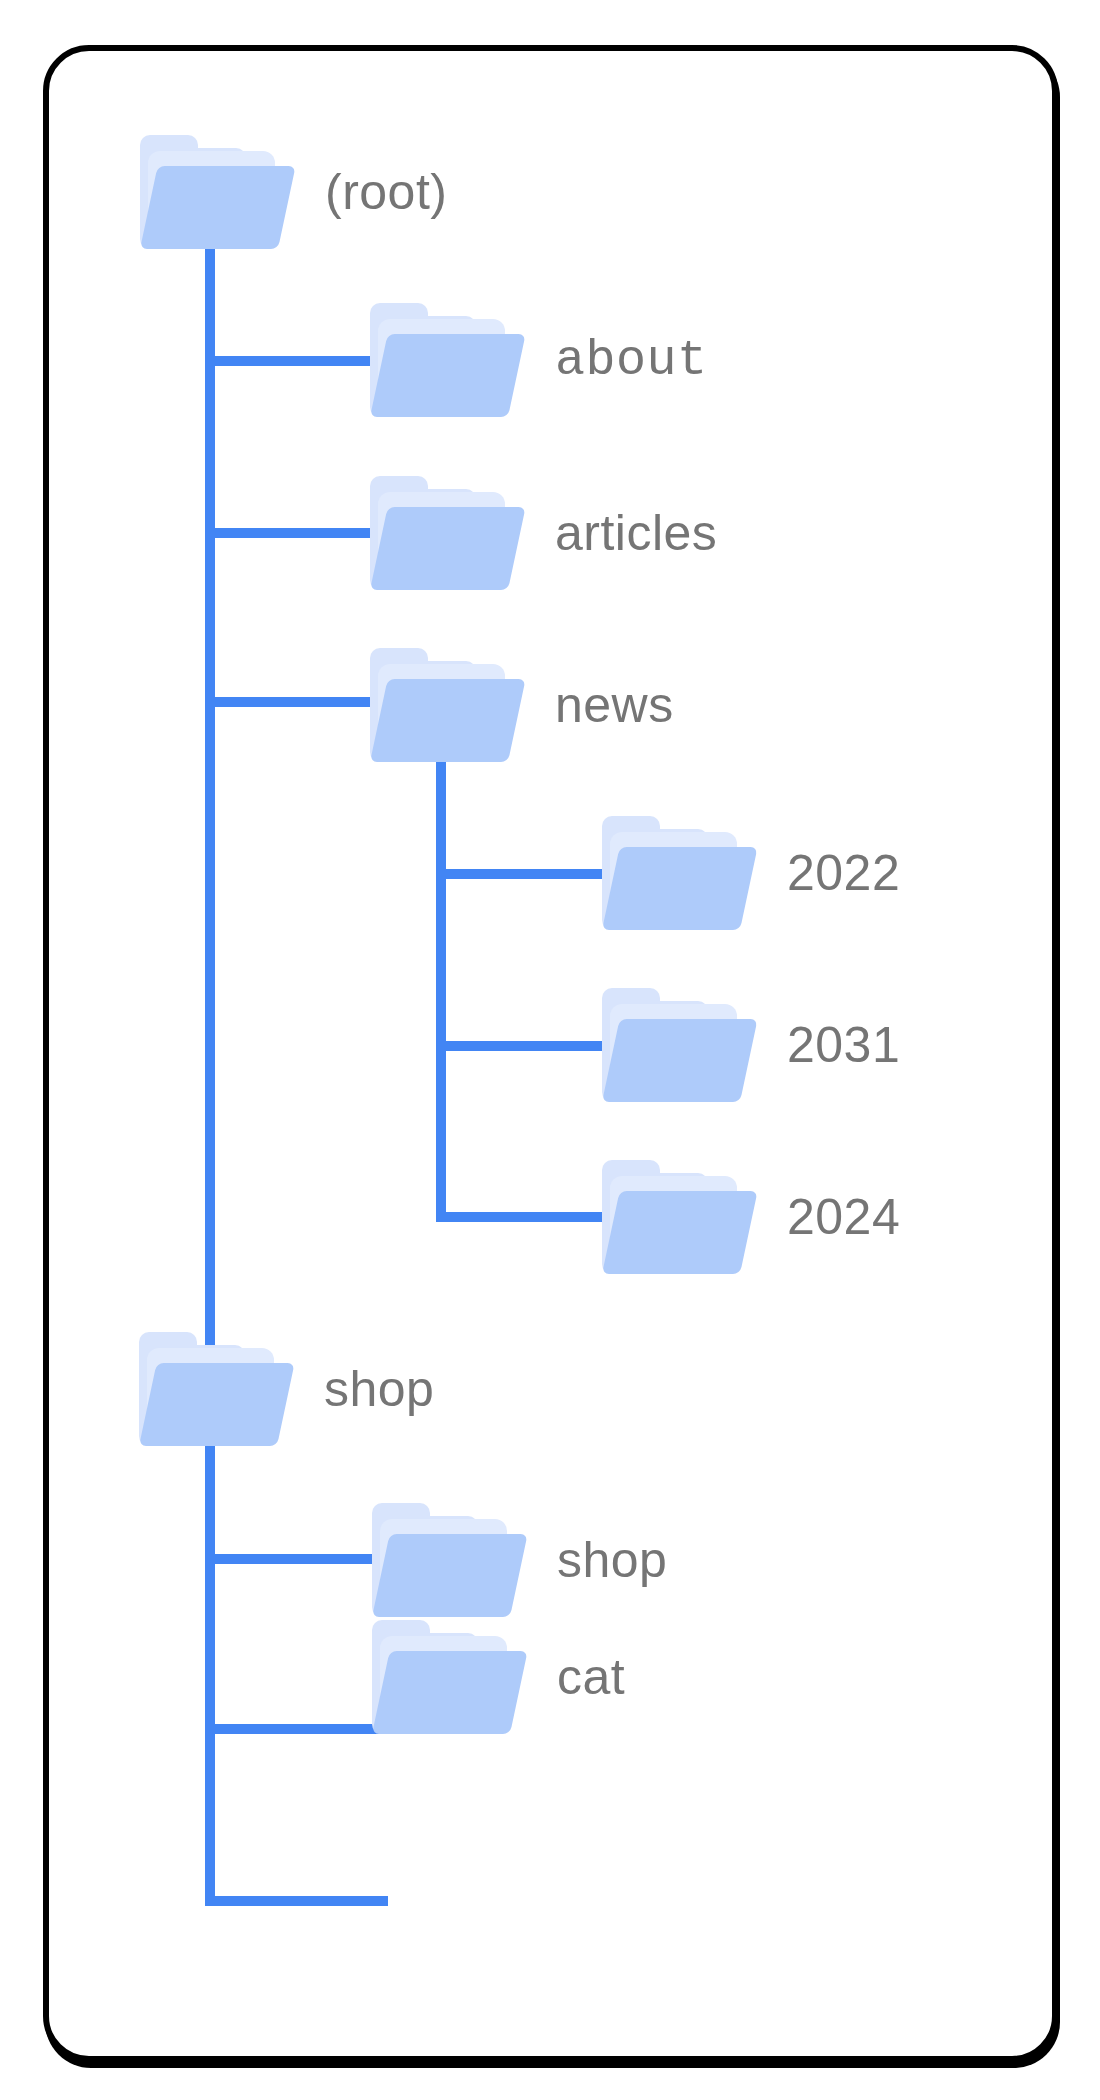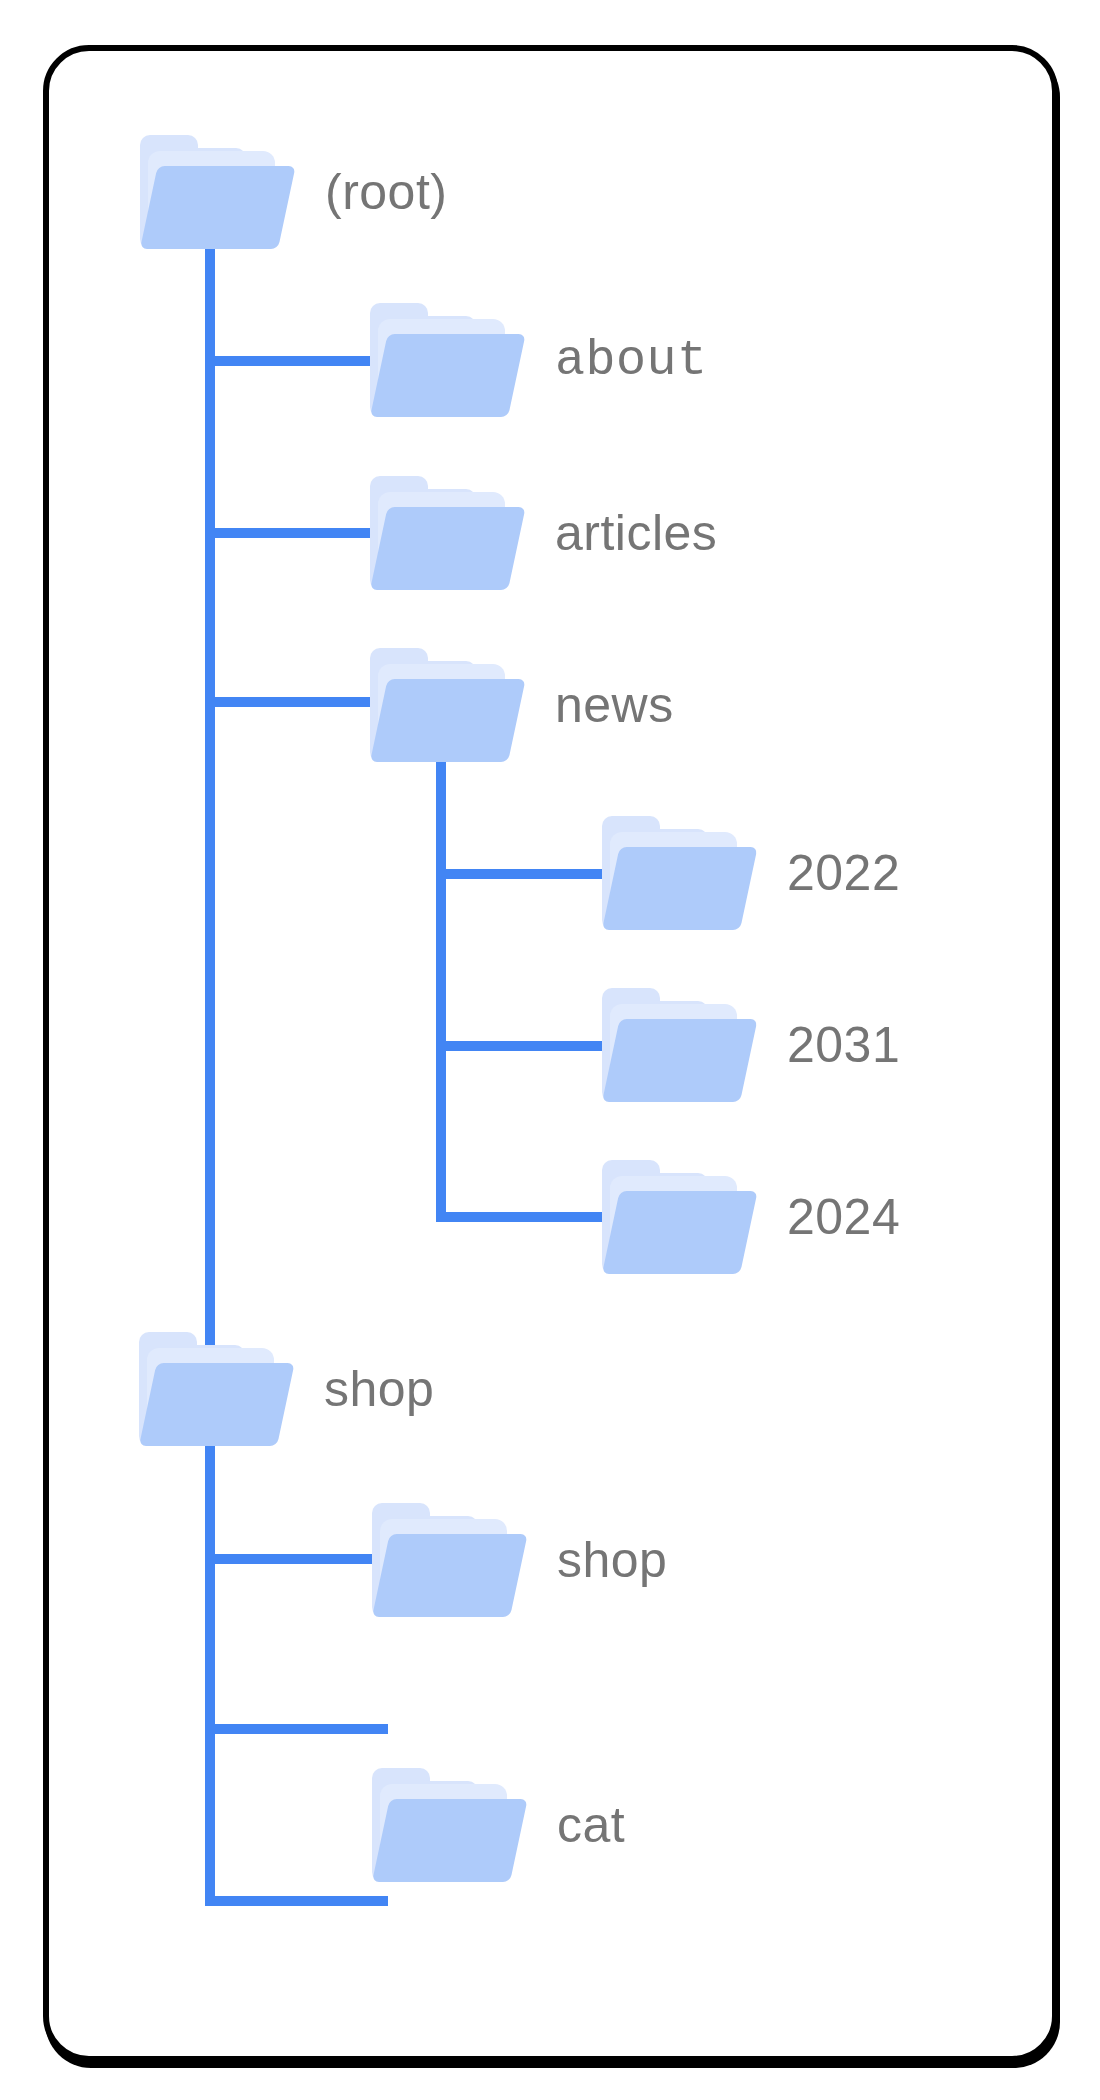--- a/index.html
+++ b/index.html
@@ -40,21 +40,21 @@
   .node{position:absolute;display:flex;align-items:center;gap:30px;height:114px;z-index:2;}
   .pos-root    {left:140px;top:135px;}
   .pos-about   {left:370px;top:303px;font-family:Liberation Mono, monospace;}
   .pos-articles{left:370px;top:476px;}
   .pos-news    {left:370px;top:648px;}
   .pos-2022    {left:602px;top:816px;}
   .pos-2023    {left:602px;top:988px;}
   .pos-2024    {left:602px;top:1160px;text-align:center;}
   .pos-shop    {left:139px;top:1332px;}
   .pos-bird    {left:372px;top:1503px;}
-  .pos-cat     {left:372px;top:1768px;}
+  .pos-cat     {left:372px;top:1620px;}
   .pos-dog     {left:372px;top:1844px;}
 
   .label{font-size:50px;color:var(--label);white-space:nowrap;letter-spacing:0.5px;}
 
   
   .folder{position:relative;width:155px;height:114px;flex:0 0 auto;}
   .f-tab {position:absolute;left:0;top:0;width:58px;height:36px;
           background:var(--folder-back);border-radius:10px 10px 0 0;}
   .f-back{position:absolute;left:0;top:13px;width:106px;height:101px;
           background:var(--folder-back);border-radius:0 10px 10px 10px;}

